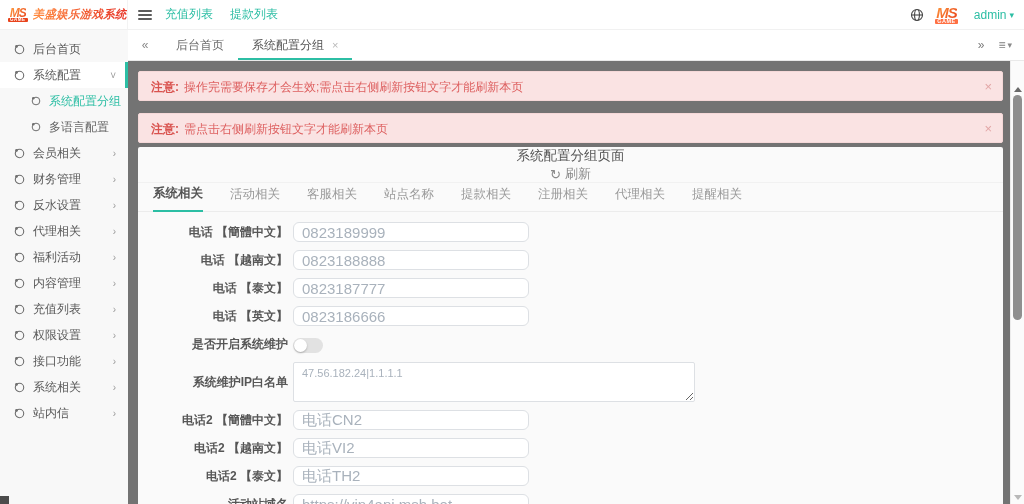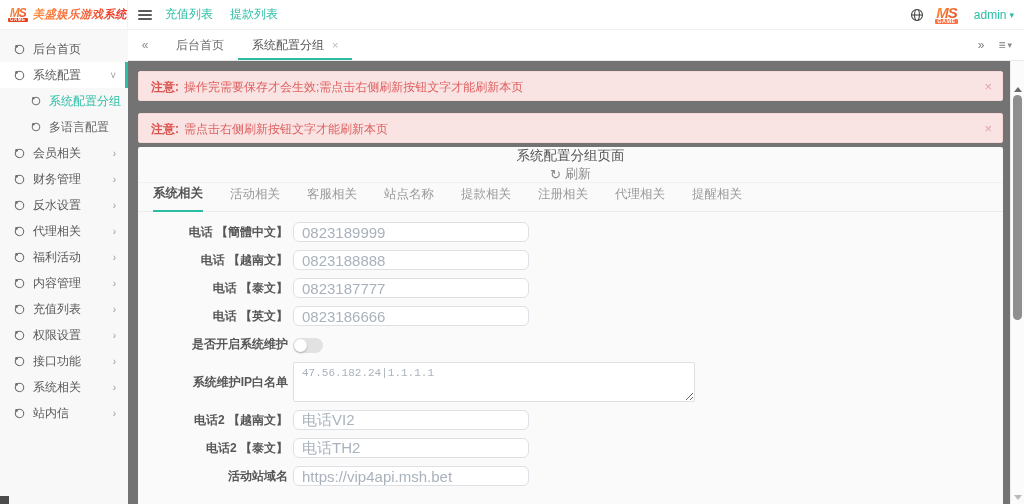--- a/index.html
+++ b/index.html
@@ -54,21 +54,21 @@
   .panel-title{font-size:13.5px;color:#555;}
   .refresh-btn{display:flex;align-items:center;gap:4px;color:#8a8a8a;font-size:13px;cursor:pointer;}
   .form-tabs{display:flex;align-items:flex-end;gap:27px;padding:0 15px;height:29px;border-bottom:1px solid #ececec;}
   .ftab{padding-bottom:8px;font-size:12.5px;color:#9a9a9a;cursor:pointer;white-space:nowrap;}
   .ftab.active{color:#555;font-weight:700;border-bottom:2px solid #2cbea4;margin-bottom:-1px;}
   .form{padding-top:10px;}
   .frow{display:flex;align-items:center;margin-bottom:8px;}
   .frow-label{width:150px;flex:none;text-align:right;font-size:12px;font-weight:700;color:#565656;line-height:20px;}
   .frow-ctl{margin-left:5px;display:flex;}
   .fin{width:236px;height:20px;border:1px solid #dde0e4;border-radius:6px;padding:0 8px;font-size:15px;color:#a9b2bc;background:#fff;font-family:inherit;outline:none;}
-  .fta{width:402px;height:40px;border:1px solid #dde0e4;border-radius:2px;padding:3px 8px;font-size:11px;color:#a9b2bc;background:#fff;resize:both;font-family:Liberation Mono, monospace;outline:none;line-height:1.35;}
+  .fta{width:402px;height:40px;border:1px solid #dde0e4;border-radius:2px;padding:3px 8px;font-size:11px;color:#a9b2bc;background:#fff;resize:both;font-family:Liberation Sans, sans-serif;outline:none;line-height:1.35;}
   .toggle{width:30px;height:15px;border-radius:8px;background:#e2e2e2;position:relative;margin-top:2px;cursor:pointer;}
   .toggle .knob{position:absolute;left:1px;top:1px;width:13px;height:13px;border-radius:50%;background:#fff;box-shadow:0 1px 2px rgba(0,0,0,.25);}
   
   .vscroll{position:absolute;top:61px;right:0;width:14px;bottom:0;background:#fbfbfb;border-left:1px solid #ececec;z-index:3;}
   .sb-up{position:absolute;top:26px;left:3px;width:0;height:0;border-left:4px solid transparent;border-right:4px solid transparent;border-bottom:5px solid #6a6a6a;}
   .sb-down{position:absolute;bottom:4px;left:3px;width:0;height:0;border-left:4px solid transparent;border-right:4px solid transparent;border-top:5px solid #b9b9b9;}
   .sb-thumb{position:absolute;top:34px;left:2px;width:9px;height:225px;border-radius:5px;background:#8f8f8f;}
   .corner{position:absolute;left:0;bottom:0;width:9px;height:8px;background:#4c4c4c;z-index:6;}
 </style>
 </head>
@@ -341,20 +341,26 @@
               </span>
           </span>
         </div>
         <div class="frow">
           <span class="frow-label">系统维护IP白名单</span>
           <span class="frow-ctl">
               <textarea class="fta" style="">47.56.182.24|1.1.1.1</textarea>
             </span>
         </div>
         <div class="frow">
+          <span class="frow-label">电话2 【簡體中文】</span>
+          <span class="frow-ctl">
+              <input class="fin" value="电话CN2" style="">
+            </span>
+        </div>
+        <div class="frow">
           <span class="frow-label">电话2 【越南文】</span>
           <span class="frow-ctl">
               <input class="fin" value="电话VI2" style="">
             </span>
         </div>
         <div class="frow">
           <span class="frow-label">电话2 【泰文】</span>
           <span class="frow-ctl">
               <input class="fin" value="电话TH2" style="">
             </span>

